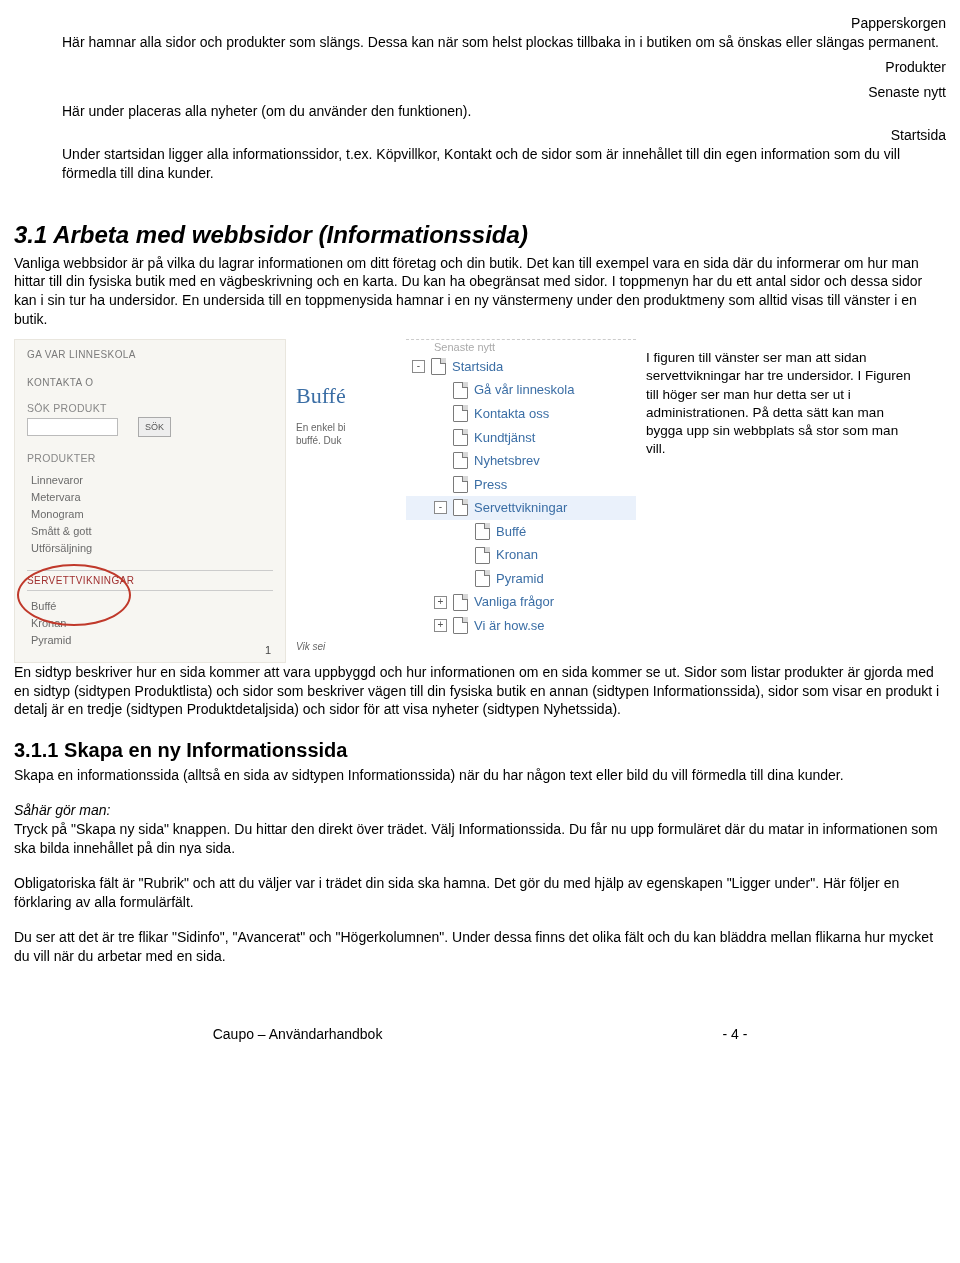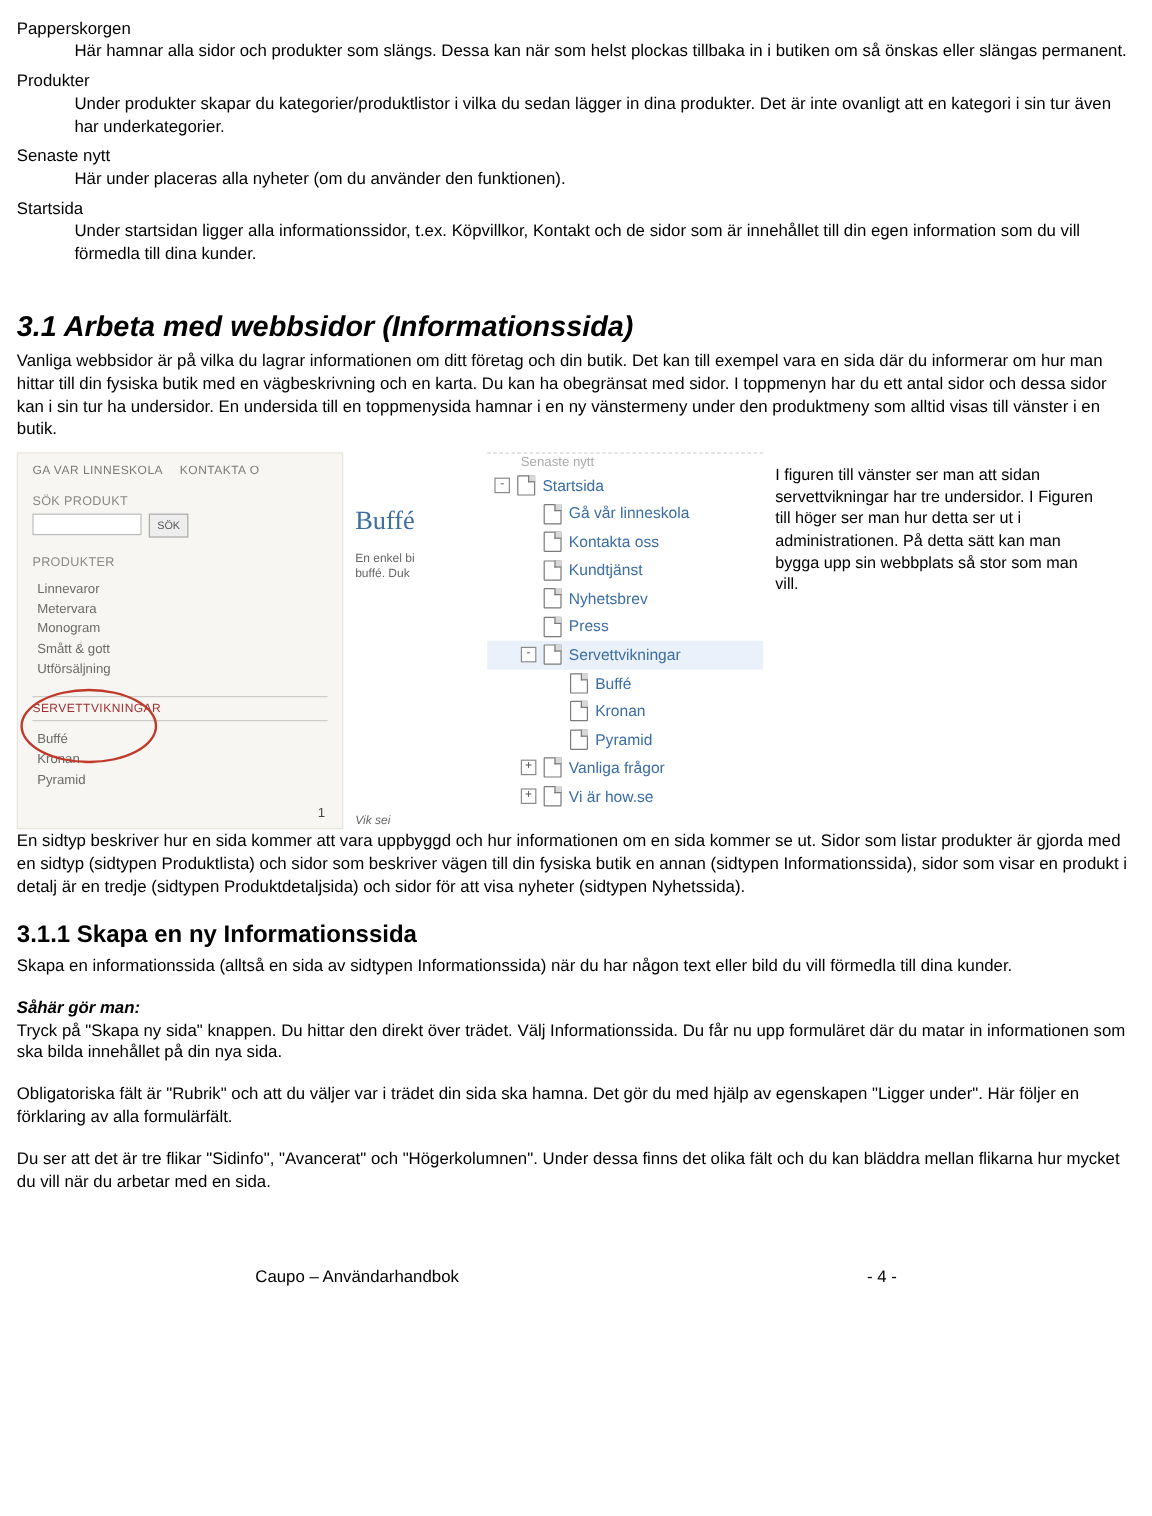--- a/index.html
+++ b/index.html
@@ -9,37 +9,37 @@
     line-height:1.35;
     color:#000;
     background:#fff;
   }
   .page{
     width:960px;
     margin:0 auto;
     padding:8px 14px 24px;
     box-sizing:border-box;
   }
-  .term{margin-top:6px;}
+  .term{margin-top:6px;text-align:right;}
   .def-block{margin-left:48px;}
   .h-section{
     font-family:Arial,Helvetica,sans-serif;
     font-size:24px;
     font-weight:bold;
     font-style:italic;
     margin:36px 0 2px;
   }
   .h-sub{
     font-family:Arial,Helvetica,sans-serif;
     font-size:20px;
     font-weight:bold;
     margin:18px 0 2px;
   }
   .bold{font-weight:bold;}
-  .italic{font-style:italic;font-weight:bold;}
+  .italic{font-style:italic;}
   p{margin:0;}
   .mt{margin-top:16px;}
   .figure-row{
     display:flex;
     gap:10px;
     margin-top:10px;
   }
   
   .figure-frontend{
     width:270px;
@@ -51,30 +51,32 @@
     position:relative;
     padding-bottom:8px;
   }
   .fe-topnav{
     display:flex;
     gap:14px;
     padding:8px 12px 4px;
     font-size:10px;
     color:#7a7a7a;
     letter-spacing:0.4px;
+    flex-direction:column;
   }
   .fe-label{
     padding:8px 12px 2px;
     font-size:10.5px;
     color:#888;
     letter-spacing:0.3px;
   }
   .fe-search{
     display:flex;
-    gap:6px;
+    align-items:center;
+    gap:20px;
     padding:0 12px 6px;
   }
   .fe-search input{
     width:85px;
     border:1px solid #bbb;
     background:#fff;
     height:16px;
     font-size:10px;
     padding:0 2px;
   }
@@ -165,21 +167,20 @@
 </style>
 </head>
 <body>
 
 <div class="page">
 
   <div id="defs">
       <div class="term">Papperskorgen</div>
       <div class="def-block">Här hamnar alla sidor och produkter som slängs. Dessa kan när som helst plockas tillbaka in i butiken om så önskas eller slängas permanent.</div>
       <div class="term">Produkter</div>
-      <div class="def-block">Under produkter skapar du kategorier/produktlistor i vilka du sedan lägger in dina produkter. Det är inte ovanligt att en kategori i sin tur även har underkategorier.</div>
       <div class="term">Senaste nytt</div>
       <div class="def-block">Här under placeras alla nyheter (om du använder den funktionen).</div>
       <div class="term">Startsida</div>
       <div class="def-block">Under startsidan ligger alla informationssidor, t.ex. Köpvillkor, Kontakt och de sidor som är innehållet till din egen information som du vill förmedla till dina kunder.</div>
     </div>
 
   <div class="h-section">3.1  Arbeta med webbsidor (Informationssida)</div>
   <p>Vanliga webbsidor är på vilka du lagrar informationen om ditt företag och din butik. Det kan till exempel vara en sida där du informerar om hur man hittar till din fysiska butik med en vägbeskrivning och en karta. Du kan ha obegränsat med sidor. I toppmenyn har du ett antal sidor och dessa sidor kan i sin tur ha undersidor. En undersida till en toppmenysida hamnar i en ny vänstermeny under den produktmeny som alltid visas till vänster i en butik.</p>
 
   <div class="figure-row">

